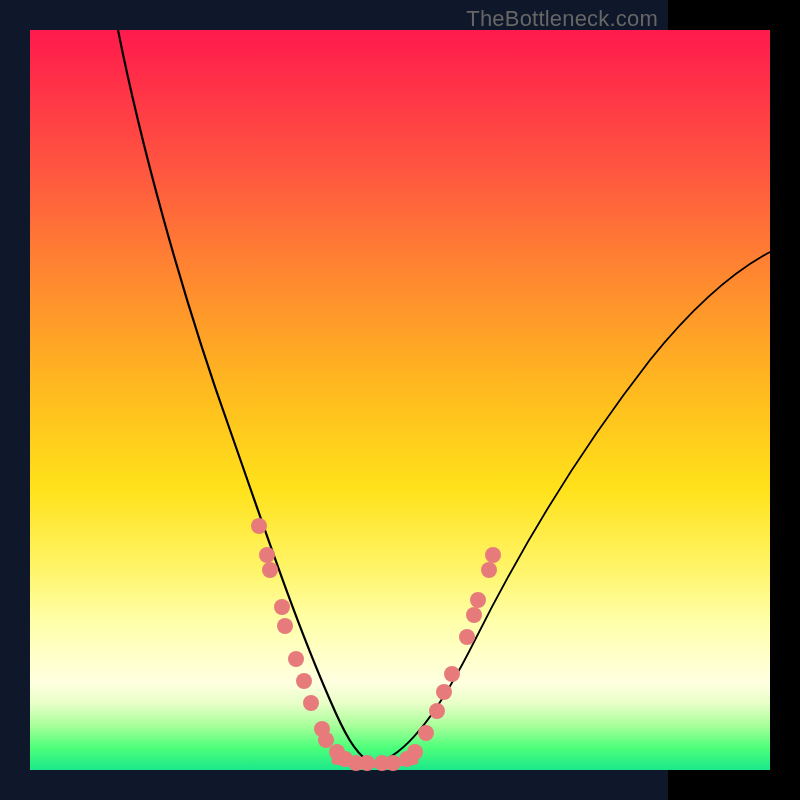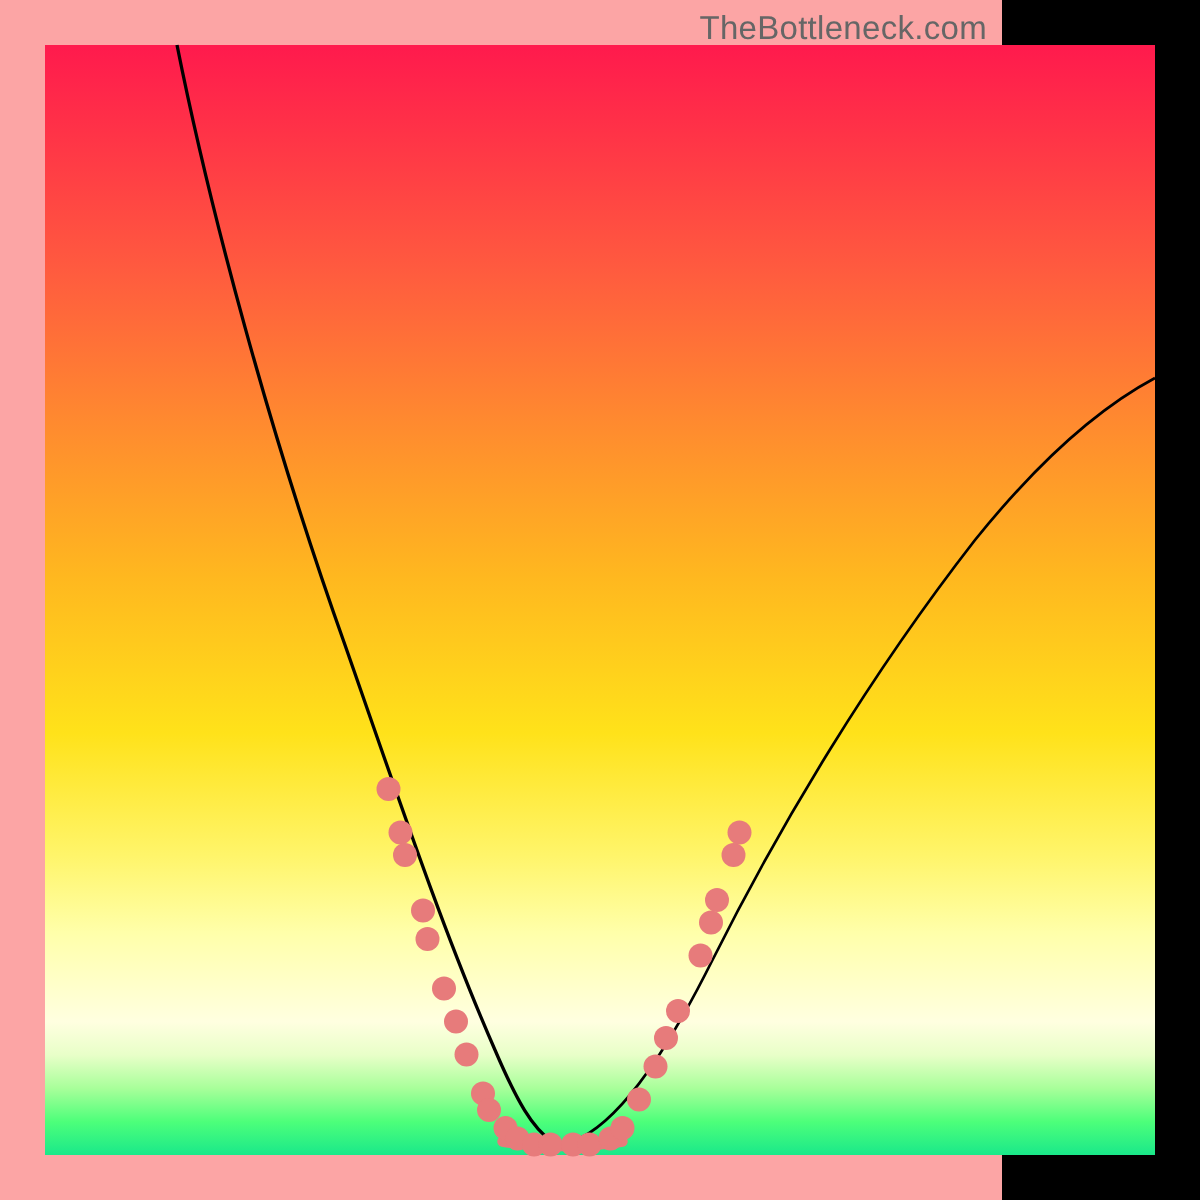--- a/index.html
+++ b/index.html
@@ -10,21 +10,21 @@
     overflow: hidden;
     background: #000;
     font-family: Arial, Helvetica, sans-serif;
   }
   .frame {
     position: absolute;
     left: 0;
     top: 0;
     width: 668px;
     height: 800px;
-    background: #fca5a5;
+    background: #0f172a;
   }
   .plot {
     position: absolute;
     left: 30px;
     top: 30px;
     width: 740px;
     height: 740px;
     
     background: linear-gradient(
       to bottom,

